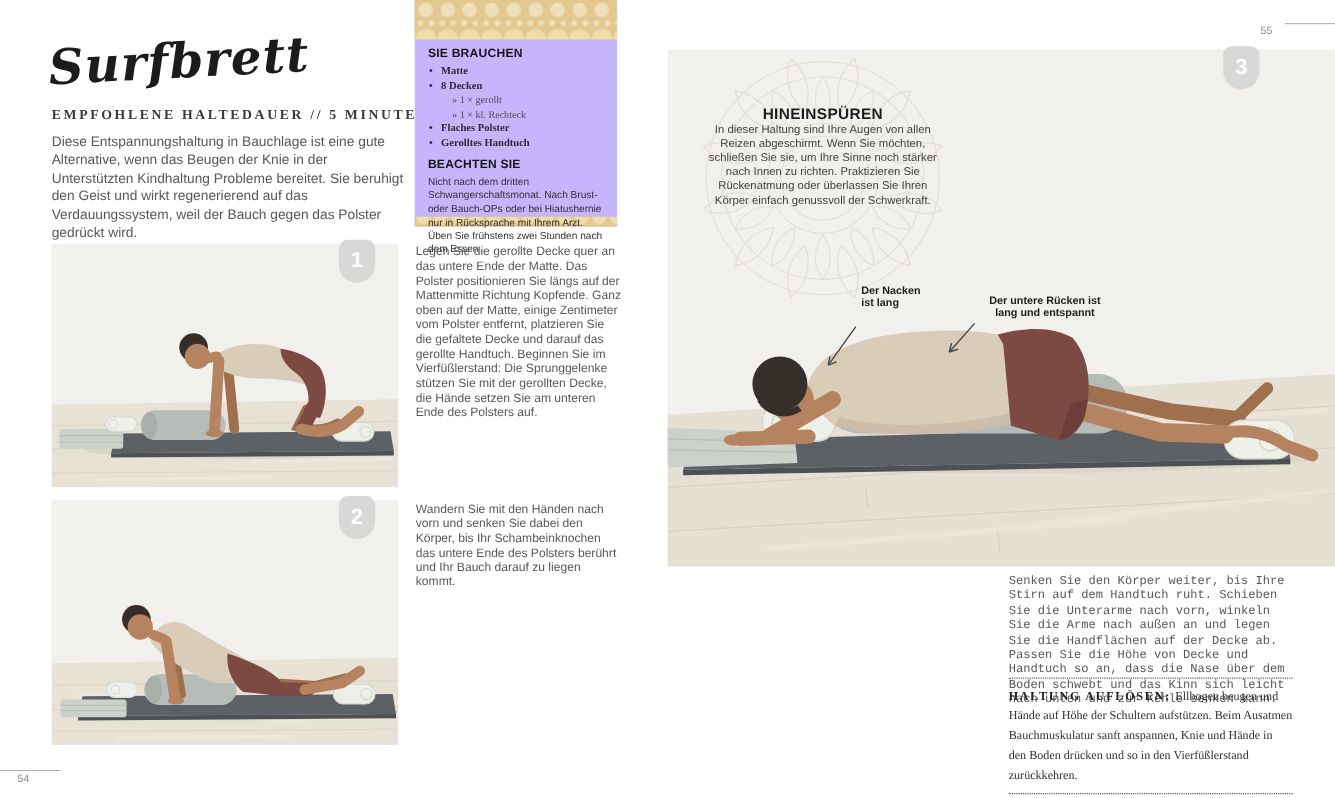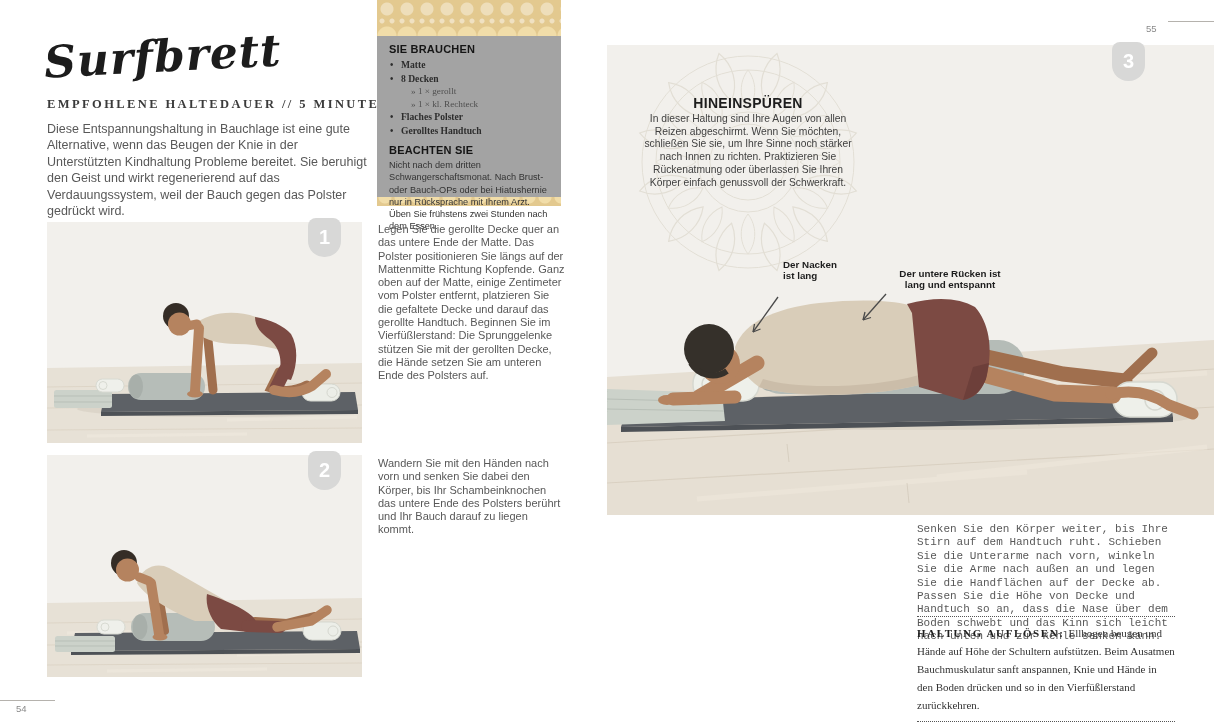--- a/index.html
+++ b/index.html
@@ -13,21 +13,21 @@
            font-family:"DejaVu Serif", serif; font-style:italic; font-weight:700;
            font-size:44px; color:#1c1c1c; transform:rotate(-3deg); letter-spacing:1px; }
   .subtitle { position:absolute; left:47px; top:97px;
               font-family:"Liberation Serif", serif; font-weight:700; font-size:12.5px;
               letter-spacing:2.4px; color:#3b3b3b; }
   .intro { position:absolute; left:47px; top:121px; width:322px;
            font-size:12.5px; line-height:16.4px; color:#585858; }
 
   
   .materials-box { position:absolute; left:377px; top:0; width:184px; height:206px;
-                   background:#a3a3a3; }
+                   background:#c4b5fd; }
   .box-deco { position:absolute; top:0; left:0; right:0; height:36px;
     background:
       radial-gradient(circle at 10px 36px, #f1dda9 9px, rgba(0,0,0,0) 10px) repeat-x left top / 20px 36px,
       radial-gradient(circle at 10px 9px, rgba(255,255,255,.38) 6px, rgba(255,255,255,0) 7px) repeat-x left top / 20px 36px,
       radial-gradient(circle at 5px 21px, rgba(255,255,255,.45) 2px, rgba(255,255,255,0) 3px) repeat-x left top / 10px 36px,
       #e3c98f; }
   .box-deco-bottom { position:absolute; bottom:0; left:0; right:0; height:9px;
     background:
       radial-gradient(circle at 8px 0px, #f1dda9 6px, rgba(0,0,0,0) 7px) repeat-x left top / 16px 9px,
       #e3c98f; }

